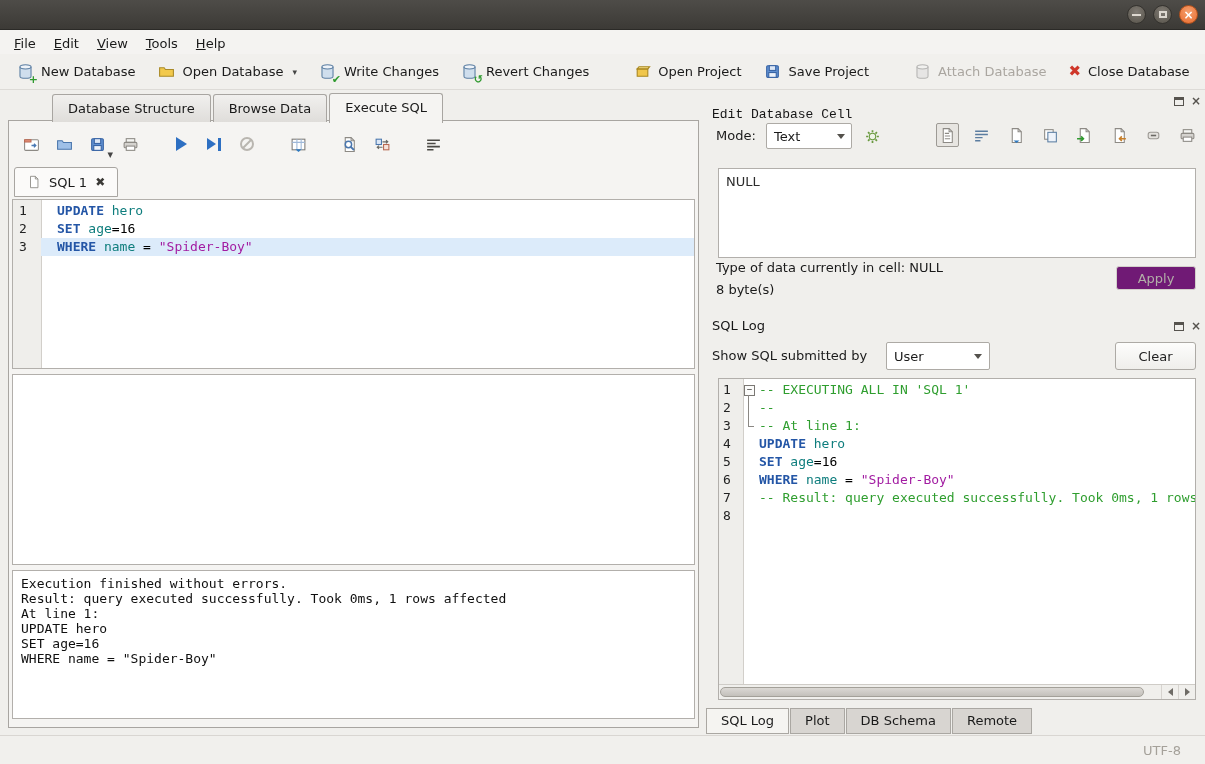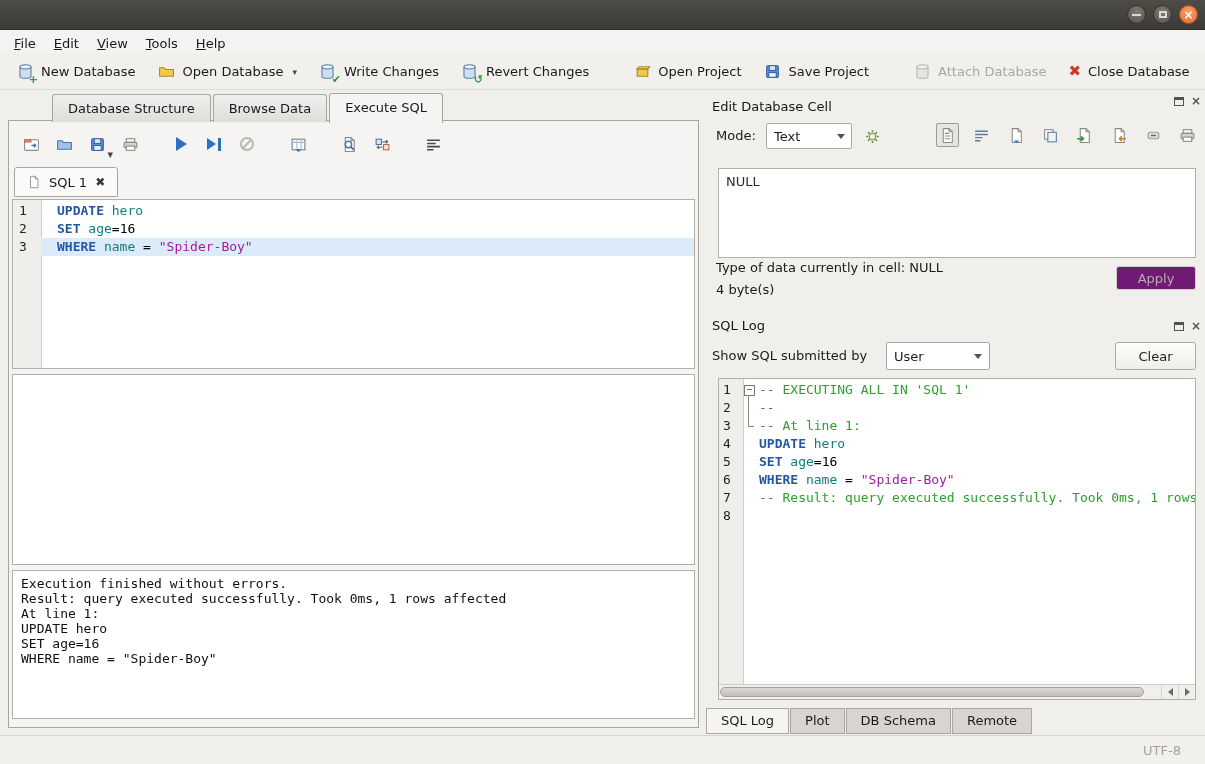--- a/index.html
+++ b/index.html
@@ -378,21 +378,21 @@
       <div class="message-box">Execution finished without errors.
 Result: query executed successfully. Took 0ms, 1 rows affected
 At line 1:
 UPDATE hero
 SET age=16
 WHERE name = "Spider-Boy"</div>
     </div>
 
     <div class="right-pane">
 
-      <div class="panel-title" style="top:9px;">Edit Database Cell</div>
+      <div class="panel-title" style="top:17px;font-family:Liberation Mono, monospace;">Edit Database Cell</div>
       <div class="phicons" style="top:5px;">
         <span class="float-icon"></span>
         <span class="px">×</span>
       </div>
 
       <span class="mode-label">Mode:</span>
       <div class="combo mode-combo">
         <span>Text</span>
         <span class="arr"></span>
       </div>
@@ -448,21 +448,21 @@
         <span class="ibtn">
           <svg viewBox="0 0 16 16">
               <use href="#sym-printer"></use>
             </svg>
         </span>
       </div>
 
       <div class="cell-box">NULL</div>
 
       <div class="type-text">Type of data currently in cell: NULL</div>
-      <div class="size-text">4 byte(s)</div>
+      <div class="size-text">8 byte(s)</div>
       <div class="btn disabled apply-btn">Apply</div>
 
       <div class="panel-title log-title">SQL Log</div>
       <div class="phicons" style="top:230px;">
         <span class="float-icon"></span>
         <span class="px">×</span>
       </div>
 
       <span class="filter-label">Show SQL submitted by</span>
       <div class="combo user-combo">

